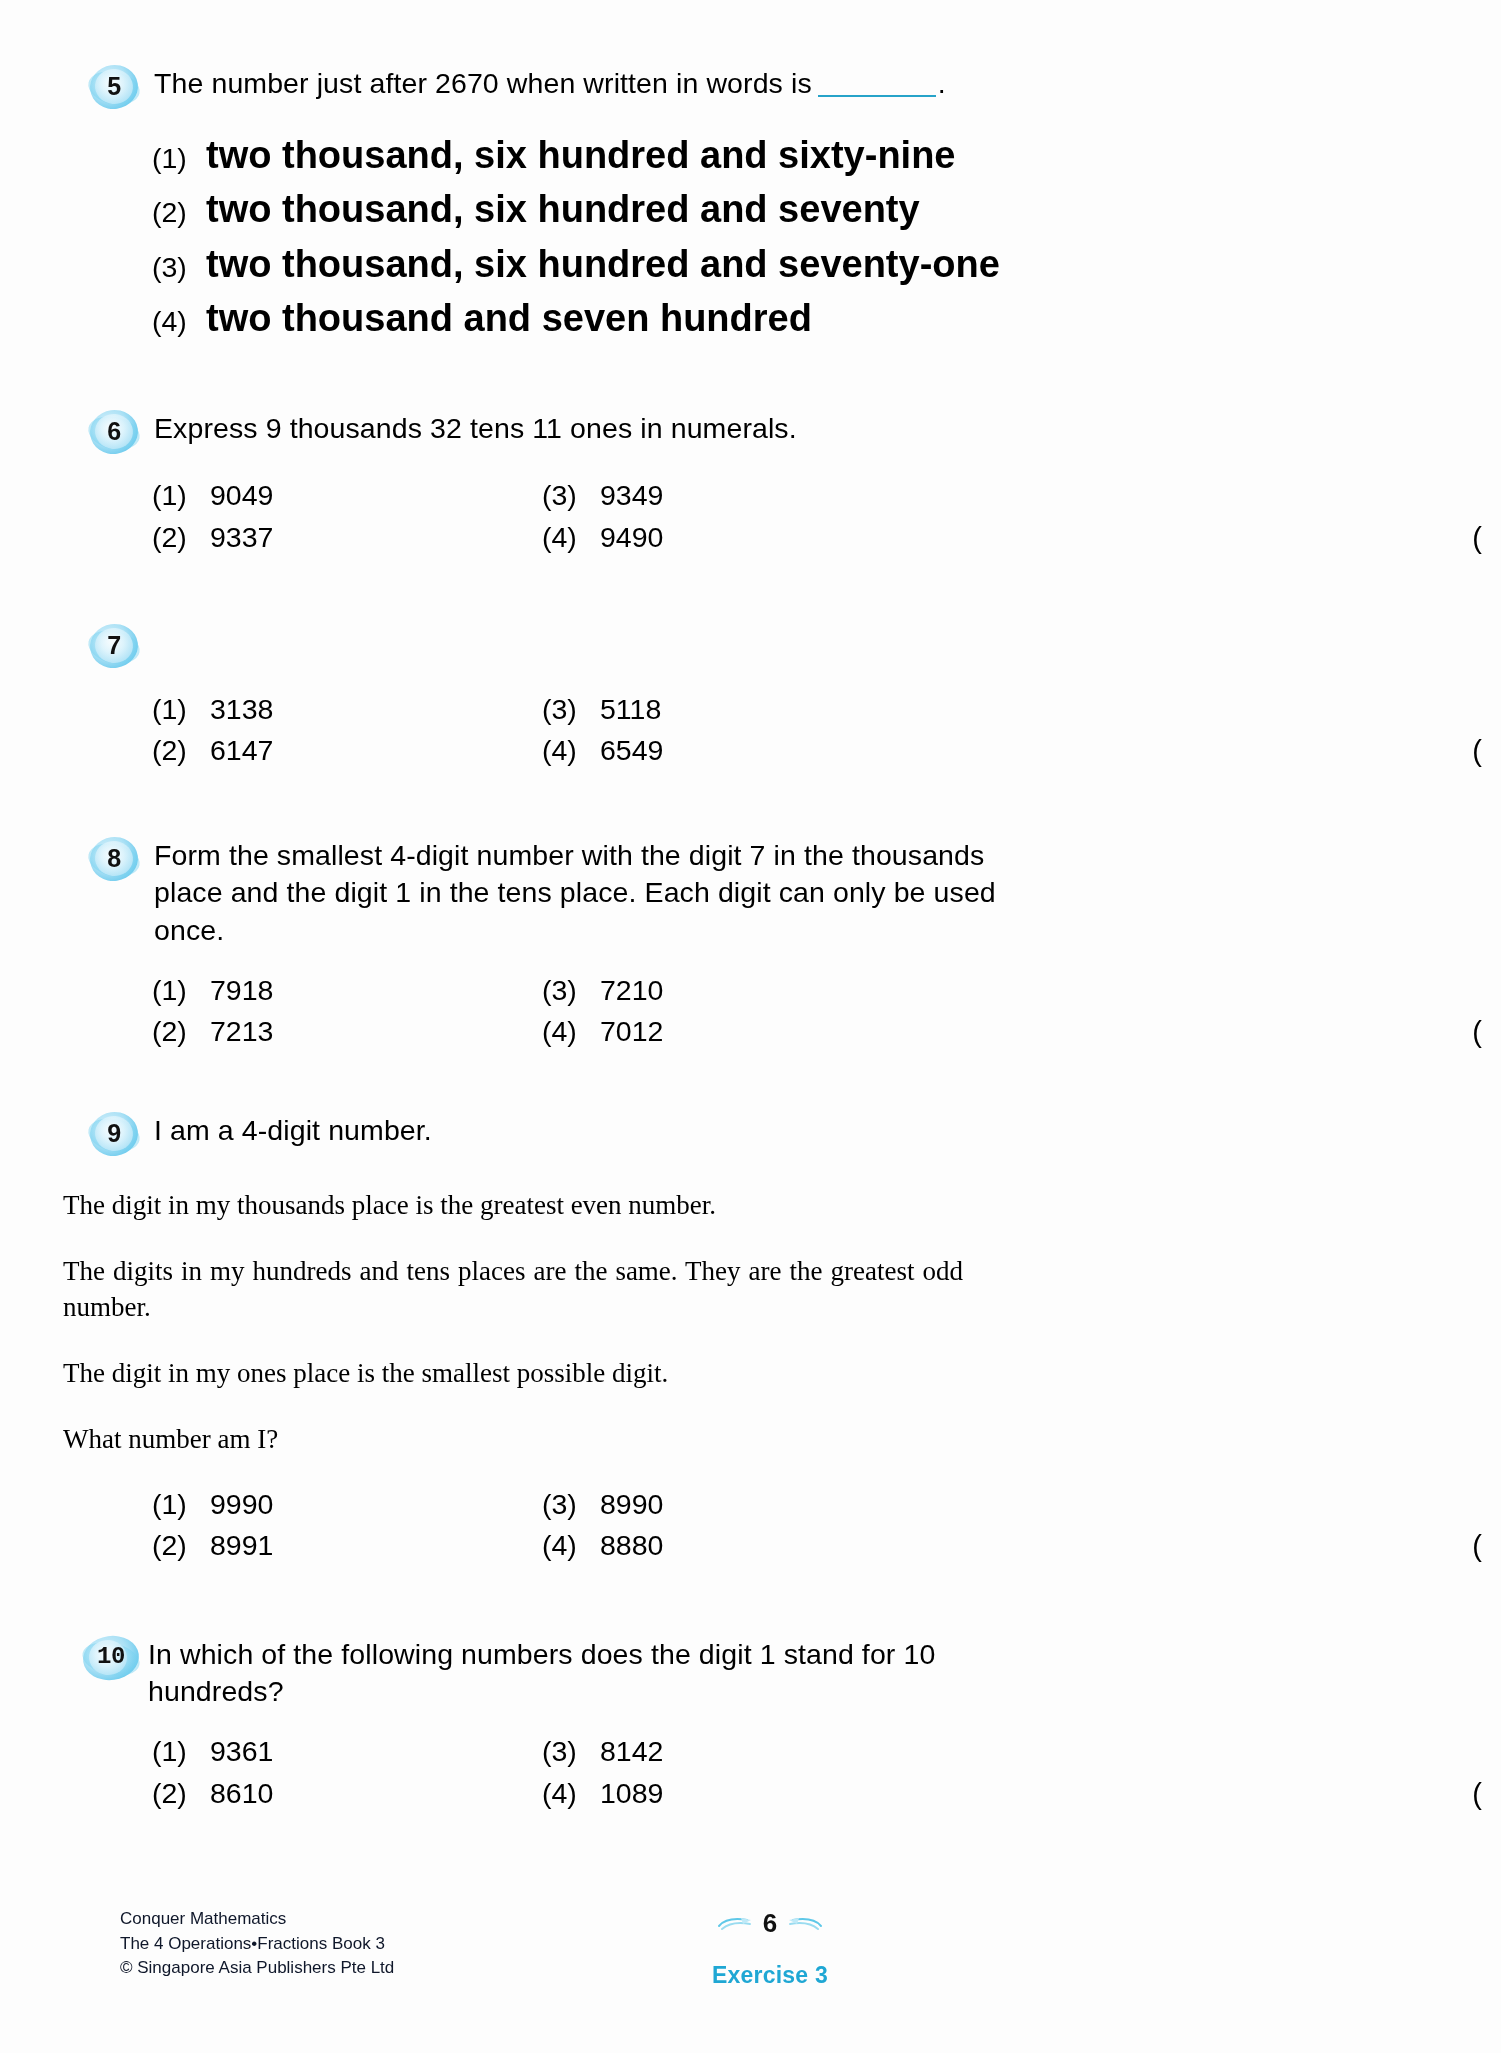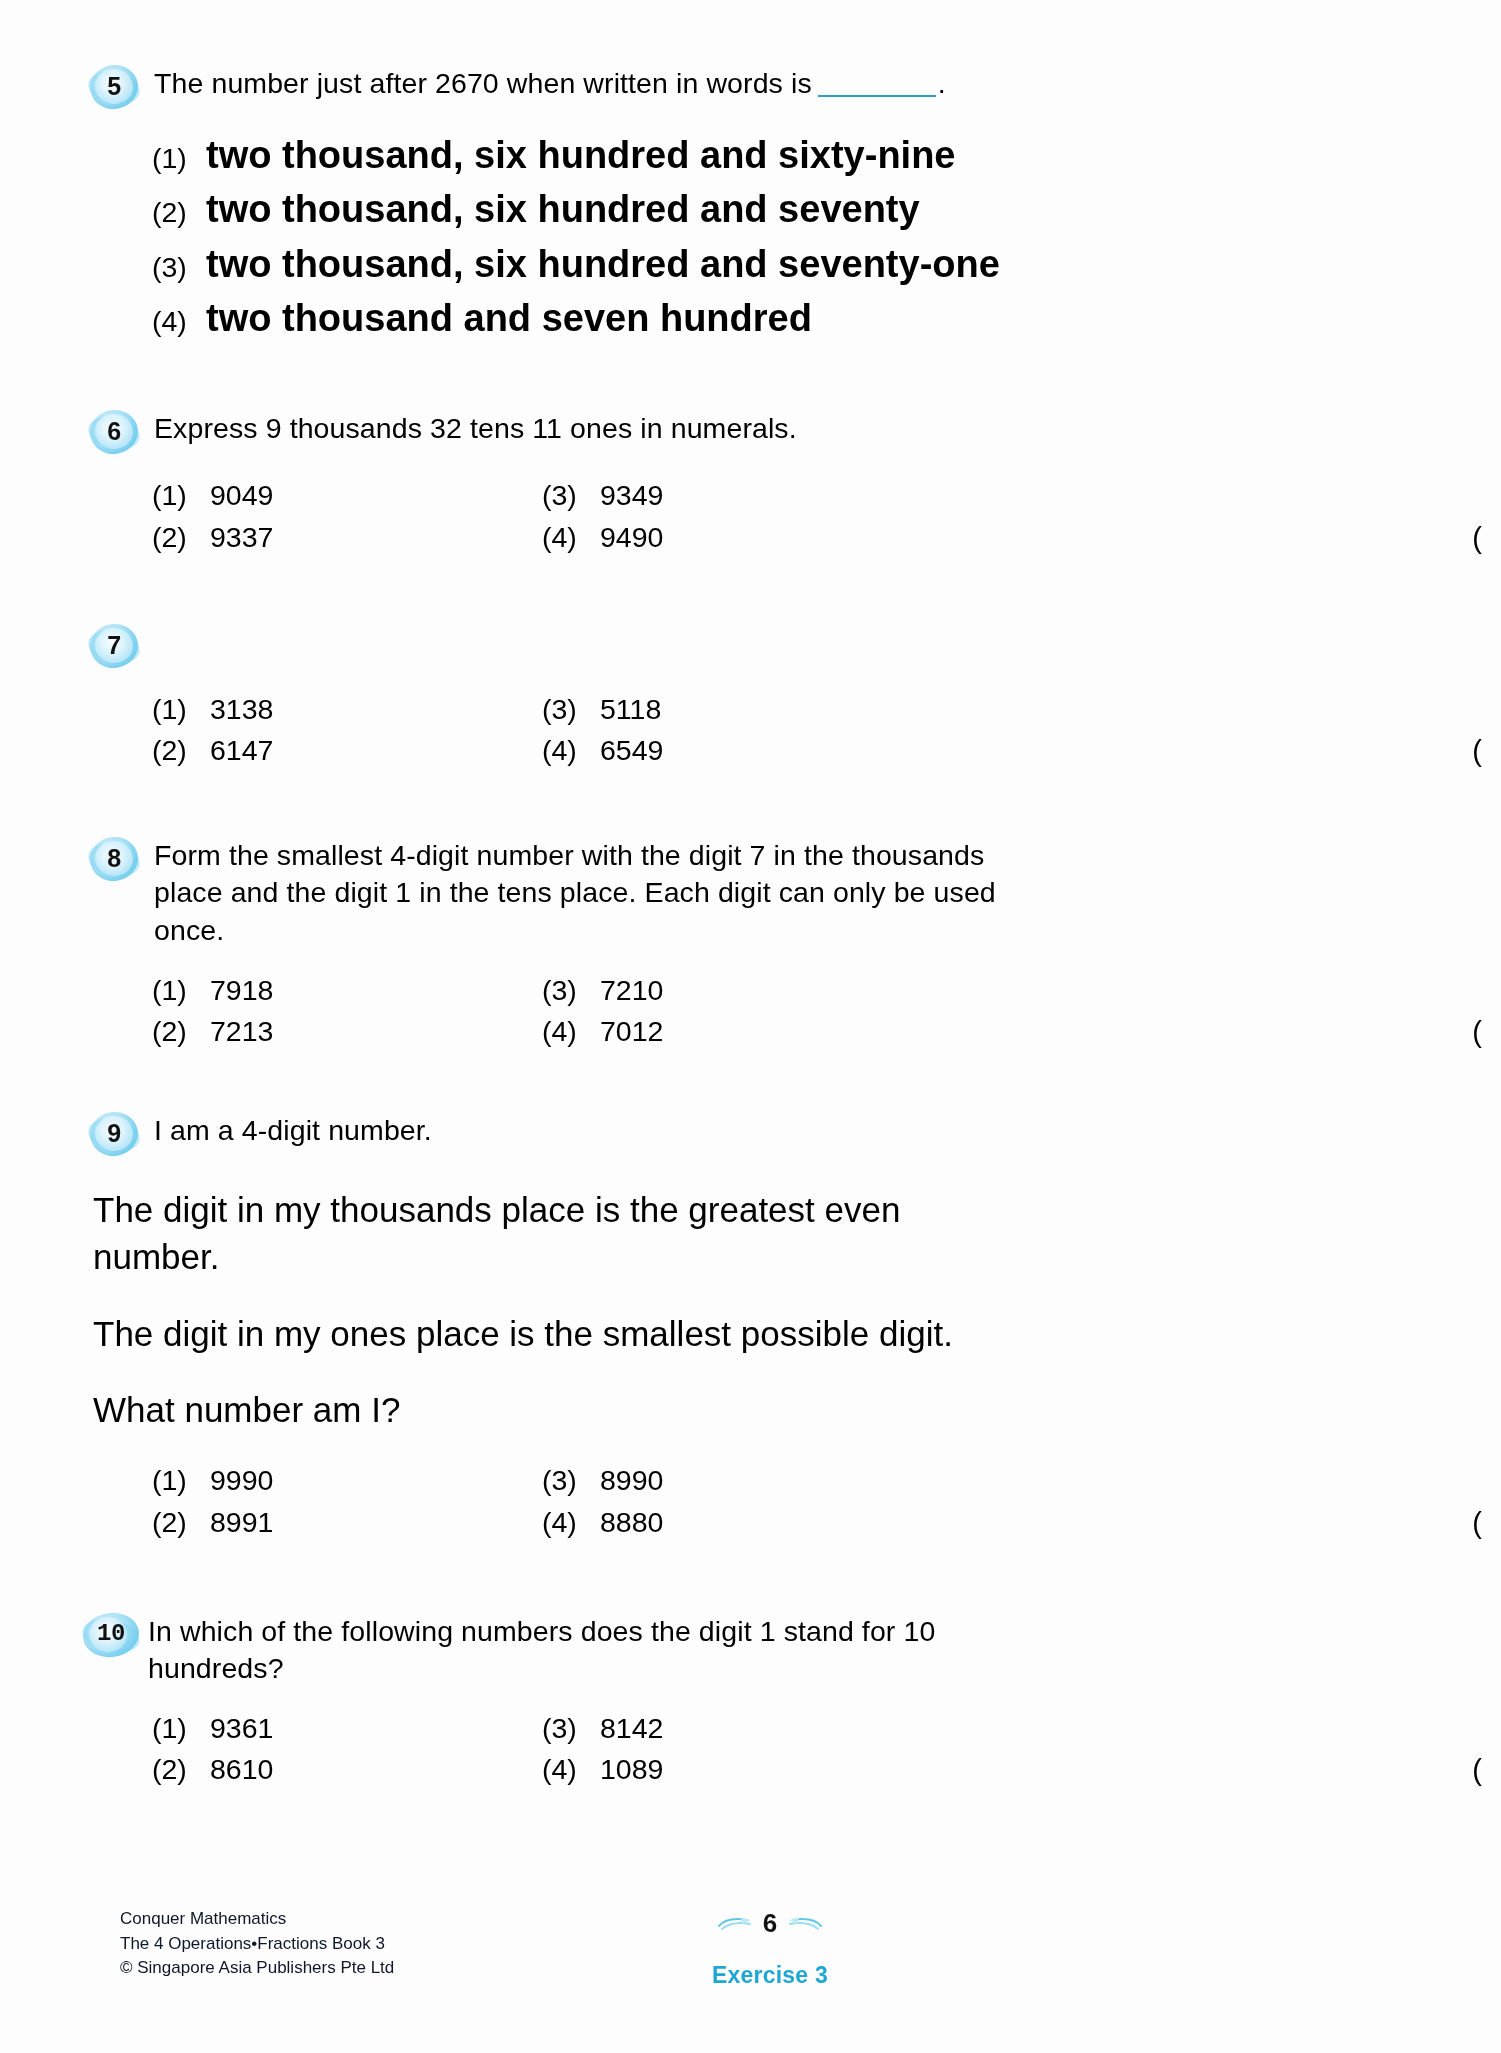--- a/index.html
+++ b/index.html
@@ -105,25 +105,26 @@
     display: inline-block;
     width: 118px;
     border-bottom: 2px solid #27a3c9;
     height: 1px;
     margin: 0 2px -4px 6px;
     vertical-align: baseline;
   }
 
   
   .q-para {
-    font-size: 35px;
+    font-size: 27px;
     line-height: 1.34;
-    margin-left: 93px;
+    margin-left: 63px;
     max-width: 900px;
     margin-top: 30px;
+    font-family: Liberation Serif, serif;
   }
   .q-para.justify { text-align: justify; text-align-last: left; }
 
   
   .opts-stack {
     margin-left: 152px;
     margin-top: 18px;
   }
   .opt-row-single {
     display: flex;
@@ -374,20 +375,21 @@
     <div class="q-head">
       <div class="badge">
         <span class="blob1"></span>
         <span class="blob3"></span>
         <span class="blob2"></span>
         <span class="num">9</span>
       </div>
       <div class="q-text">I am a 4-digit number.</div>
     </div>
     <div class="q-para">The digit in my thousands place is the greatest even number.</div>
+    <div class="q-para justify">The digits in my hundreds and tens places are the same. They are the greatest odd number.</div>
     <div class="q-para">The digit in my ones place is the smallest possible digit.</div>
     <div class="q-para">What number am I?</div>
     <div class="opts-grid" style="margin-top:26px">
       <div class="opt-line">
         <span class="opt-cell c1">
           <span class="k">(1)</span>
           <span>9990</span>
         </span>
         <span class="opt-cell c2">
           <span class="k">(3)</span>

